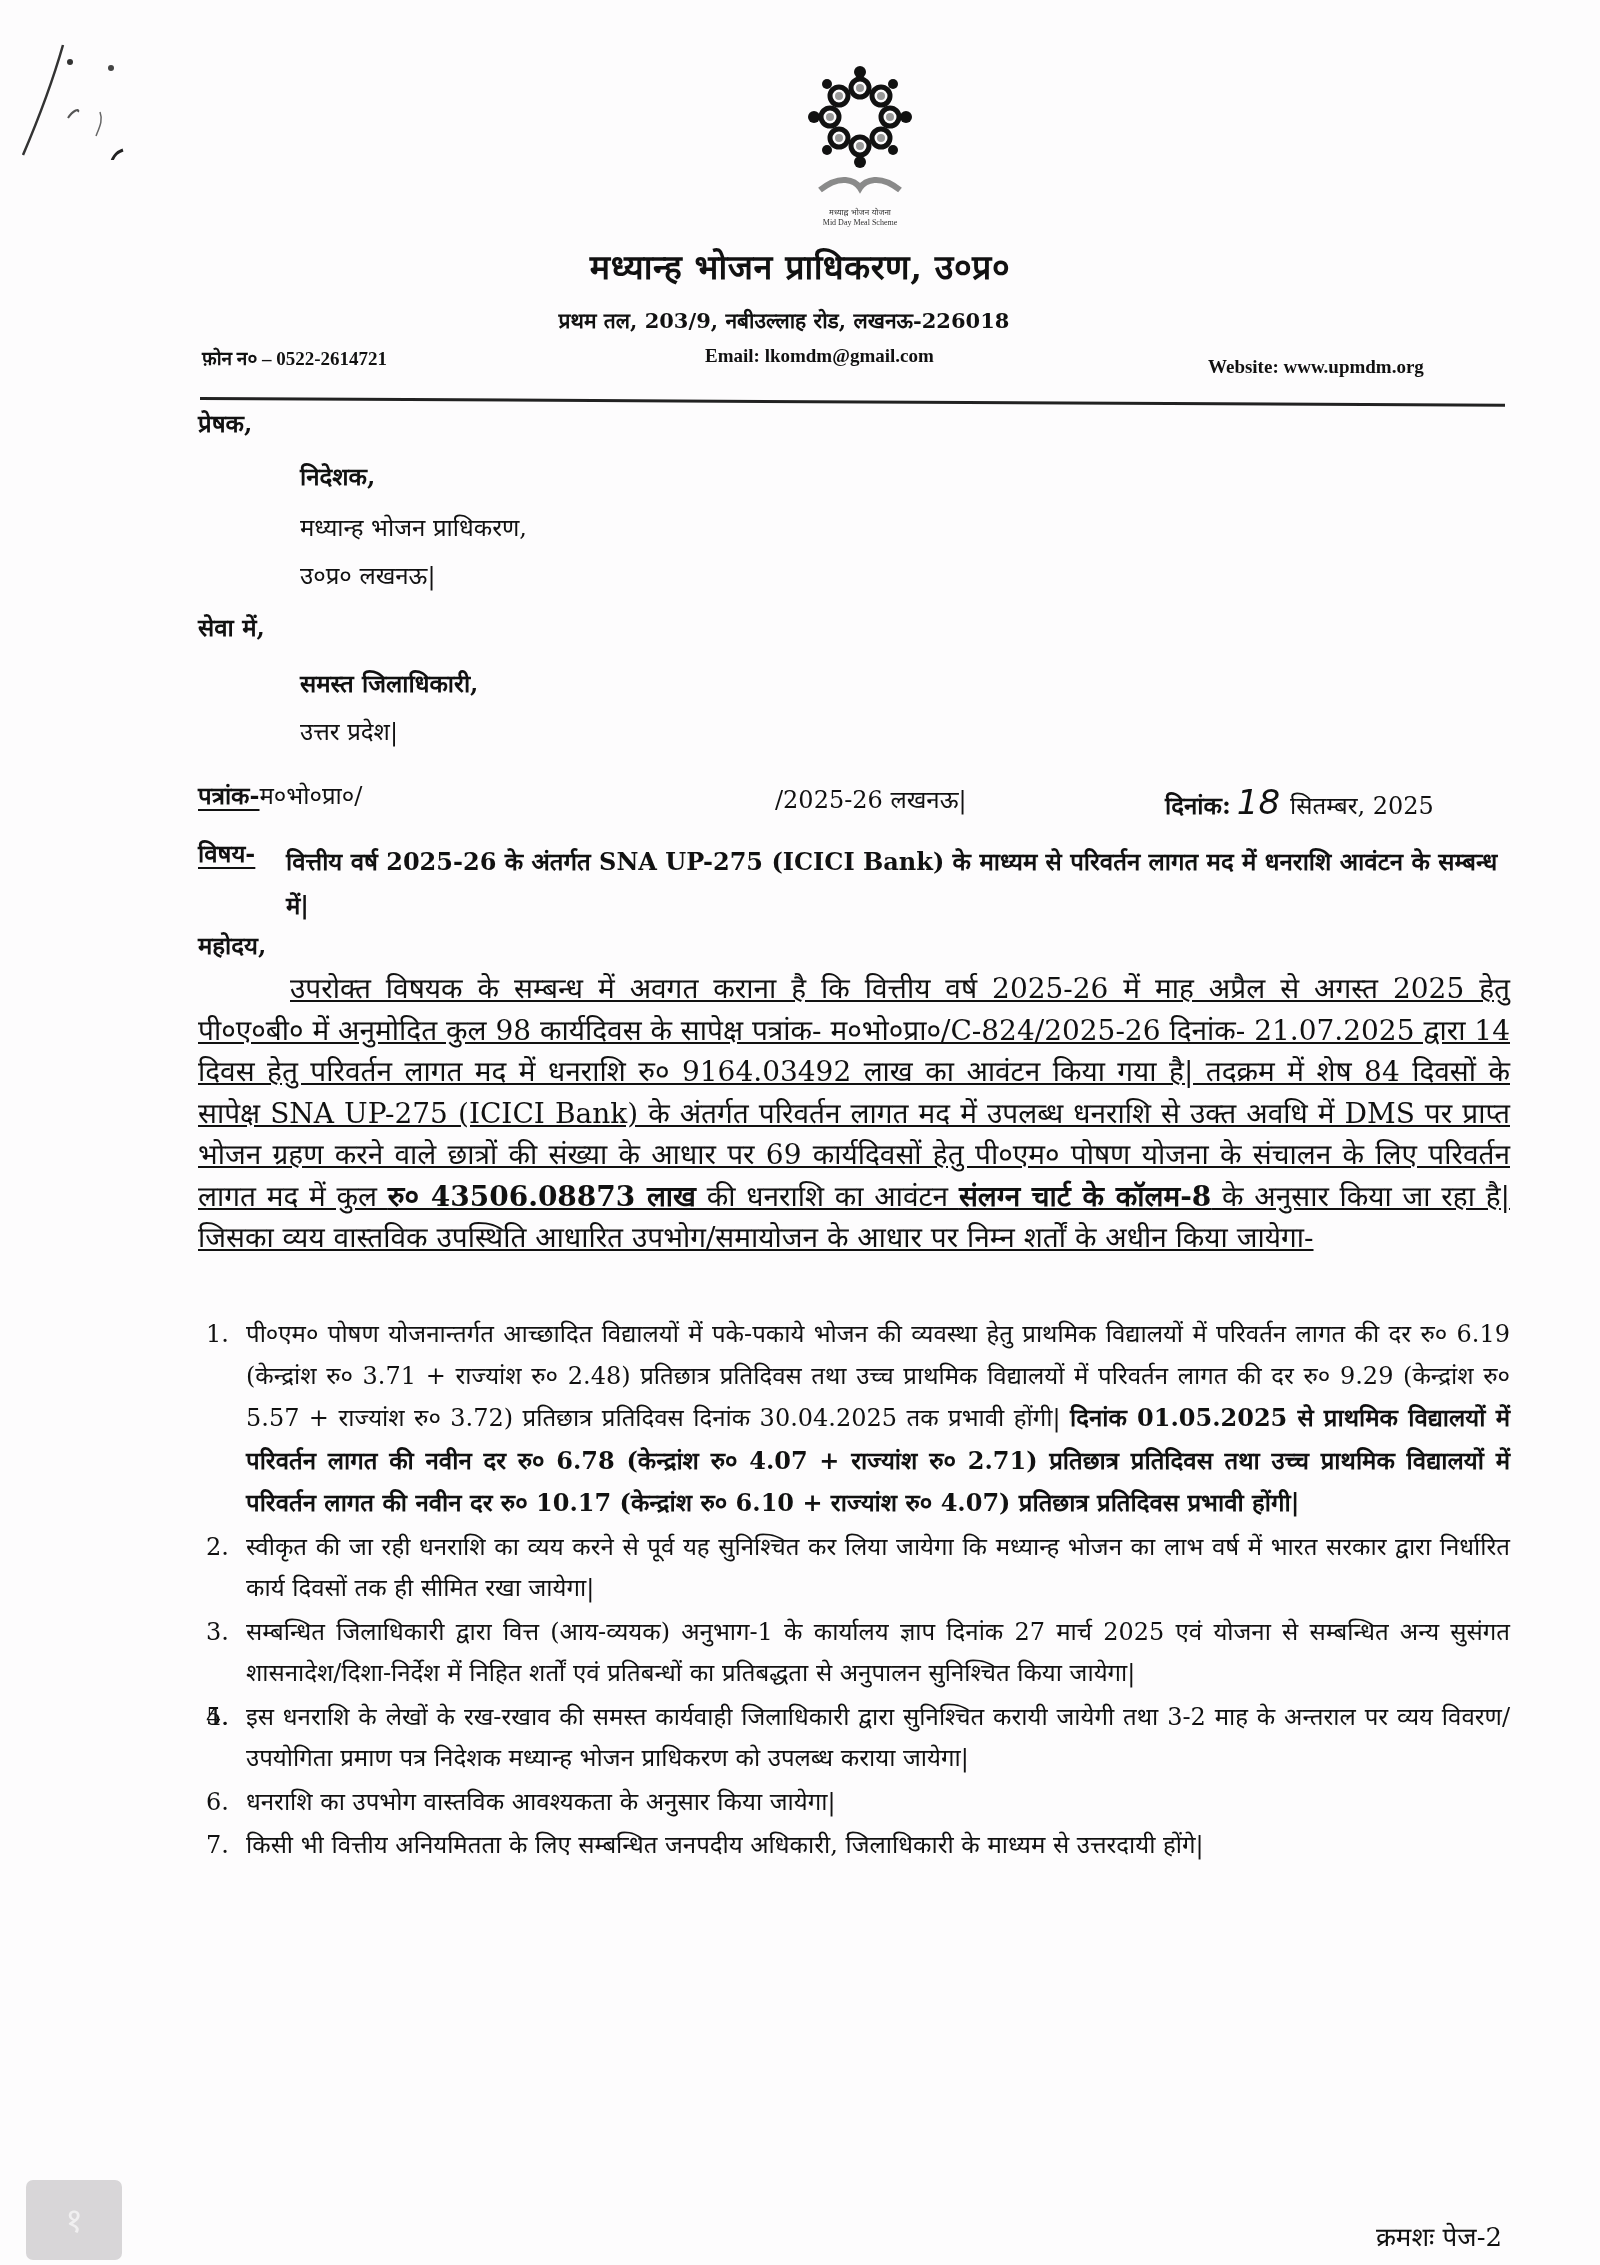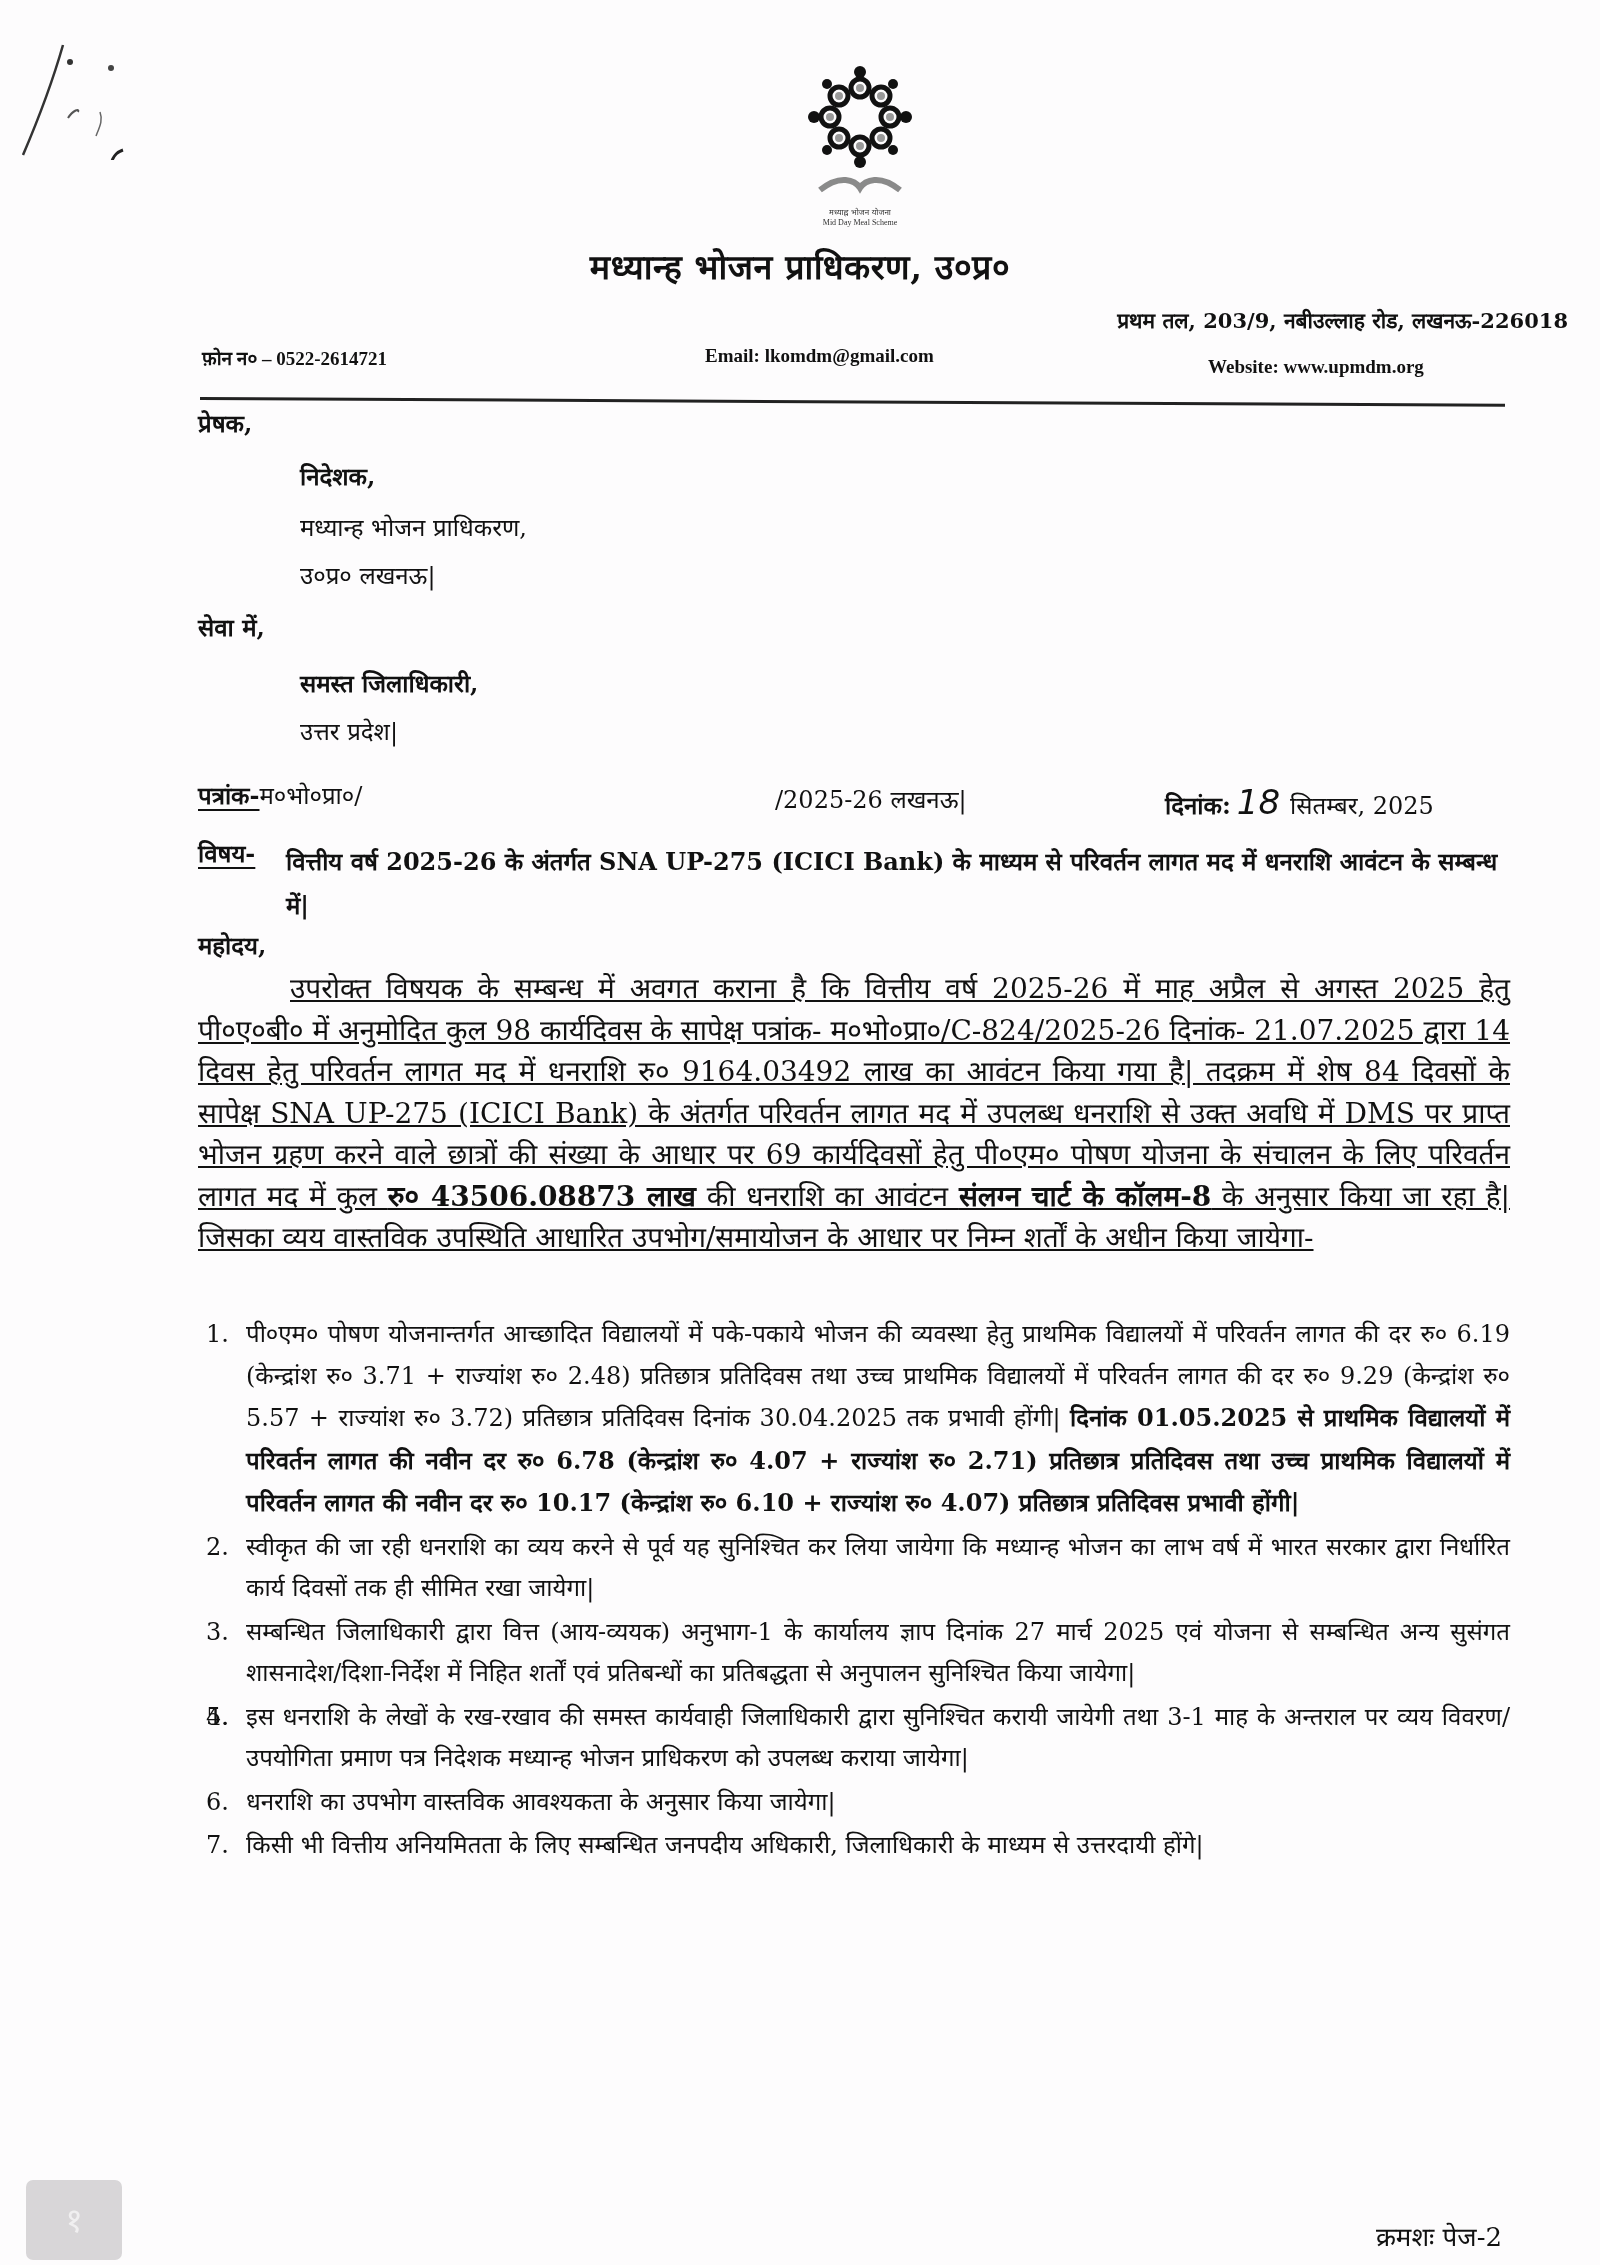--- a/index.html
+++ b/index.html
@@ -7,21 +7,21 @@
     width: 1600px; height: 2265px; position: relative; overflow: hidden;
     background: #fdfcfd; color: #111;
     font-family: "DejaVu Serif", "Liberation Serif", serif;
   }
   .abs { position: absolute; }
   .handwriting { left: 8px; top: 40px; width: 120px; height: 120px; }
   .logo { left: 800px; top: 62px; width: 120px; height: 140px; }
   .logo-caption-hi { left: 760px; top: 206px; width: 200px; text-align: center; font-size: 8px; color: #333; }
   .logo-caption-en { left: 760px; top: 218px; width: 200px; text-align: center; font-size: 8px; color: #333; font-family: "Liberation Serif", serif; }
   .org-title { left: 0; width: 1600px; top: 243px; text-align: center; font-size: 34px; font-weight: bold; letter-spacing: 0.5px; }
-  .org-address { left: 0; width: 1568px; top: 306px; text-align: right; font-size: 21px; font-weight: bold; }
+  .org-address { left: 0; width: 1568px; top: 306px; text-align: center; font-size: 21px; font-weight: bold; }
   .contact { top: 345px; font-size: 19px; font-weight: bold; font-family: Liberation Serif, serif; }
   .phone { left: 202px; }
   .email { left: 705px; }
   .website { left: 1208px; top: 356px; }
   .rule { left: 200px; top: 397px; width: 1305px; height: 3px; background: #222; transform: rotate(0.3deg); transform-origin: left center; }
   .text { font-size: 24px; line-height: 1.2; }
   .b { font-weight: bold; }
   .ul { text-decoration: underline; text-underline-offset: 5px; }
   .from-label { left: 198px; top: 410px; }
   .indent { left: 300px; }
@@ -122,20 +122,20 @@
 
 <div class="abs text b salutation">महोदय,</div>
 
 <div class="abs para"><span>उपरोक्त विषयक के सम्बन्ध में अवगत कराना है कि वित्तीय वर्ष 2025-26 में माह अप्रैल से अगस्त 2025 हेतु पी०ए०बी० में अनुमोदित कुल 98 कार्यदिवस के सापेक्ष पत्रांक- म०भो०प्रा०/C-824/2025-26 दिनांक- 21.07.2025 द्वारा 14 दिवस हेतु परिवर्तन लागत मद में धनराशि रु० 9164.03492 लाख का आवंटन किया गया है| तदक्रम में शेष 84 दिवसों के सापेक्ष SNA UP-275 (ICICI Bank) के अंतर्गत परिवर्तन लागत मद में उपलब्ध धनराशि से उक्त अवधि में DMS पर प्राप्त भोजन ग्रहण करने वाले छात्रों की संख्या के आधार पर 69 कार्यदिवसों हेतु पी०एम० पोषण योजना के संचालन के लिए परिवर्तन लागत मद में कुल </span><b>रु० 43506.08873 लाख</b><span> की धनराशि का आवंटन </span><b>संलग्न चार्ट के कॉलम-8</b><span> के अनुसार किया जा रहा है| जिसका व्यय वास्तविक उपस्थिति आधारित उपभोग/समायोजन के आधार पर निम्न शर्तों के अधीन किया जायेगा-</span></div>
 
 <ol class="abs conditions">
   <li><span class="num">1.</span><span>पी०एम० पोषण योजनान्तर्गत आच्छादित विद्यालयों में पके-पकाये भोजन की व्यवस्था हेतु प्राथमिक विद्यालयों में परिवर्तन लागत की दर रु० 6.19 (केन्द्रांश रु० 3.71 + राज्यांश रु० 2.48) प्रतिछात्र प्रतिदिवस तथा उच्च प्राथमिक विद्यालयों में परिवर्तन लागत की दर रु० 9.29 (केन्द्रांश रु० 5.57 + राज्यांश रु० 3.72) प्रतिछात्र प्रतिदिवस दिनांक 30.04.2025 तक प्रभावी होंगी| </span><b>दिनांक 01.05.2025 से प्राथमिक विद्यालयों में परिवर्तन लागत की नवीन दर रु० 6.78 (केन्द्रांश रु० 4.07 + राज्यांश रु० 2.71) प्रतिछात्र प्रतिदिवस तथा उच्च प्राथमिक विद्यालयों में परिवर्तन लागत की नवीन दर रु० 10.17 (केन्द्रांश रु० 6.10 + राज्यांश रु० 4.07) प्रतिछात्र प्रतिदिवस प्रभावी होंगी|</b></li>
   <li><span class="num">2.</span><span>स्वीकृत की जा रही धनराशि का व्यय करने से पूर्व यह सुनिश्चित कर लिया जायेगा कि मध्यान्ह भोजन का लाभ वर्ष में भारत सरकार द्वारा निर्धारित कार्य दिवसों तक ही सीमित रखा जायेगा|</span></li>
   <li><span class="num">3.</span><span>सम्बन्धित जिलाधिकारी द्वारा वित्त (आय-व्ययक) अनुभाग-1 के कार्यालय ज्ञाप दिनांक 27 मार्च 2025 एवं योजना से सम्बन्धित अन्य सुसंगत शासनादेश/दिशा-निर्देश में निहित शर्तों एवं प्रतिबन्धों का प्रतिबद्धता से अनुपालन सुनिश्चित किया जायेगा|</span></li>
   <li><span class="num">4.</span></li>
-  <li><span class="num">5.</span><span>इस धनराशि के लेखों के रख-रखाव की समस्त कार्यवाही जिलाधिकारी द्वारा सुनिश्चित करायी जायेगी तथा 3-1 माह के अन्तराल पर व्यय विवरण/उपयोगिता प्रमाण पत्र निदेशक मध्यान्ह भोजन प्राधिकरण को उपलब्ध कराया जायेगा|</span></li>
+  <li><span class="num">5.</span><span>इस धनराशि के लेखों के रख-रखाव की समस्त कार्यवाही जिलाधिकारी द्वारा सुनिश्चित करायी जायेगी तथा 3-2 माह के अन्तराल पर व्यय विवरण/उपयोगिता प्रमाण पत्र निदेशक मध्यान्ह भोजन प्राधिकरण को उपलब्ध कराया जायेगा|</span></li>
   <li><span class="num">6.</span><span>धनराशि का उपभोग वास्तविक आवश्यकता के अनुसार किया जायेगा|</span></li>
   <li><span class="num">7.</span><span>किसी भी वित्तीय अनियमितता के लिए सम्बन्धित जनपदीय अधिकारी, जिलाधिकारी के माध्यम से उत्तरदायी होंगे|</span></li>
 </ol>
 
 <div class="abs continued">क्रमशः पेज-2</div>
 
 <div class="abs page-badge">१</div>
 
 </body></html>

